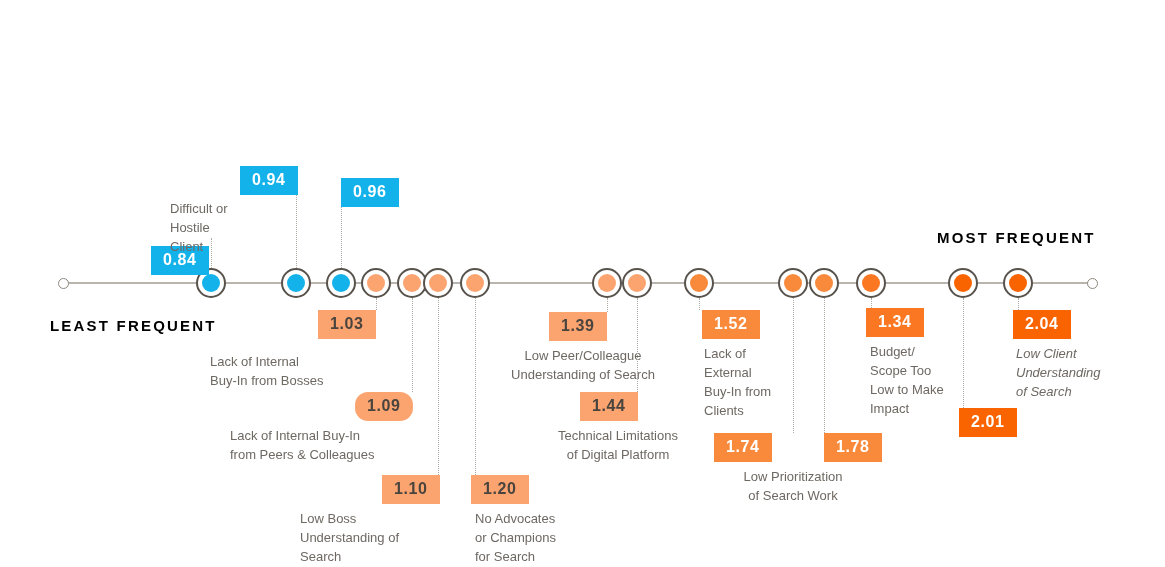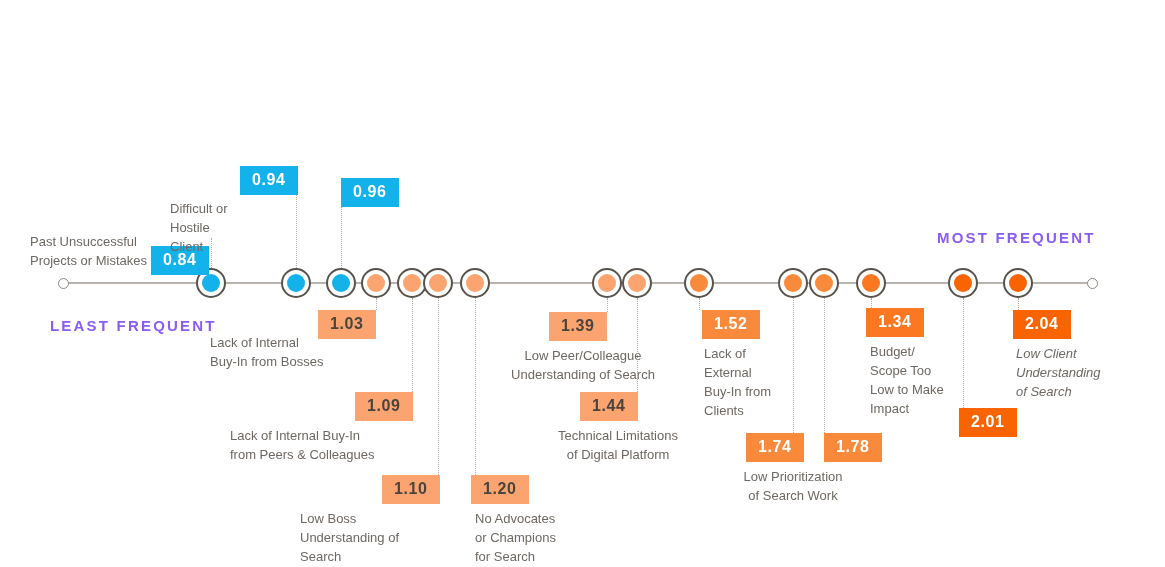--- a/index.html
+++ b/index.html
@@ -73,43 +73,41 @@
     font-size:13px;line-height:19px;font-weight:300;
     color:#6e6862;white-space:pre-line;
   }
   .desc.right{text-align:left;}
   .desc.left{text-align:left;}
   .desc.center{text-align:center;}
 
   
   .caption{
     position:absolute;font-size:15px;font-weight:bold;
-    letter-spacing:2.2px;color:#8b5cf6;white-space:nowrap;
+    letter-spacing:2.2px;color:#000000;white-space:nowrap;
   }
 </style>
 </head>
 <body>
 
 <div id="stage">
 
 
   <div class="axis-line"></div>
   <div class="endpoint left"></div>
   <div class="endpoint right"></div>
 
   <div class="caption" style="left:50px;top:317px;">LEAST FREQUENT</div>
   <div class="caption" style="left:937px;top:229px;">MOST FREQUENT</div>
 
   <div class="marker" style="left:196px;top:268px;">
     <span class="dot blue"></span>
   </div>
   <div class="leader" style="left:211px;top:238px;height:30px;"></div>
   <div class="badge blue" style="left:151px;top:212px;margin-top:34px;">0.84</div>
-  <div class="desc right" style="left:30px;top:232px;width:180px;">Past Unsuccessful
-Projects or Mistakes</div>
 
   <div class="marker" style="left:281px;top:268px;">
     <span class="dot blue"></span>
   </div>
   <div class="leader" style="left:296px;top:186px;height:82px;"></div>
   <div class="badge blue" style="left:240px;top:166px;">0.94</div>
   <div class="desc right" style="left:170px;top:199px;width:125px;">Difficult or
 Hostile
 Client</div>
 
@@ -117,28 +115,28 @@
     <span class="dot blue"></span>
   </div>
   <div class="leader" style="left:341px;top:203px;height:65px;"></div>
   <div class="badge blue" style="left:341px;top:178px;">0.96</div>
 
   <div class="marker" style="left:361px;top:268px;">
     <span class="dot orange-light"></span>
   </div>
   <div class="leader" style="left:376px;top:298px;height:12px;"></div>
   <div class="badge orange-light" style="left:318px;top:310px;">1.03</div>
-  <div class="desc right" style="left:210px;top:333px;width:166px;">Lack of Internal
+  <div class="desc right" style="left:210px;top:352px;width:166px;">Lack of Internal
 Buy-In from Bosses</div>
 
   <div class="marker" style="left:397px;top:268px;">
     <span class="dot orange-light"></span>
   </div>
   <div class="leader" style="left:412px;top:298px;height:94px;"></div>
-  <div class="badge orange-light" style="left:355px;top:392px;">1.09</div>
+  <div class="badge orange-light" style="left:355px;top:392px;border-radius:13px;">1.09</div>
   <div class="desc right" style="left:230px;top:426px;width:182px;">Lack of Internal Buy-In
 from Peers &amp; Colleagues</div>
 
   <div class="marker" style="left:423px;top:268px;">
     <span class="dot orange-light"></span>
   </div>
   <div class="leader" style="left:438px;top:298px;height:177px;"></div>
   <div class="badge orange-light" style="left:382px;top:475px;">1.10</div>
   <div class="desc right" style="left:300px;top:509px;width:138px;">Low Boss
 Understanding of
@@ -176,21 +174,21 @@
   <div class="badge orange-mid" style="left:702px;top:310px;">1.52</div>
   <div class="desc left" style="left:704px;top:344px;width:120px;">Lack of
 External
 Buy-In from
 Clients</div>
 
   <div class="marker" style="left:778px;top:268px;">
     <span class="dot orange-mid"></span>
   </div>
   <div class="leader" style="left:793px;top:298px;height:135px;"></div>
-  <div class="badge orange-mid" style="left:746px;top:433px;">1.74</div>
+  <div class="badge orange-mid" style="left:714px;top:433px;">1.74</div>
   <div class="desc center" style="left:698px;top:467px;width:190px;">Low Prioritization
 of Search Work</div>
 
   <div class="marker" style="left:809px;top:268px;">
     <span class="dot orange-mid"></span>
   </div>
   <div class="leader" style="left:824px;top:298px;height:135px;"></div>
   <div class="badge orange-mid" style="left:824px;top:433px;">1.78</div>
 
   <div class="marker" style="left:856px;top:268px;">

